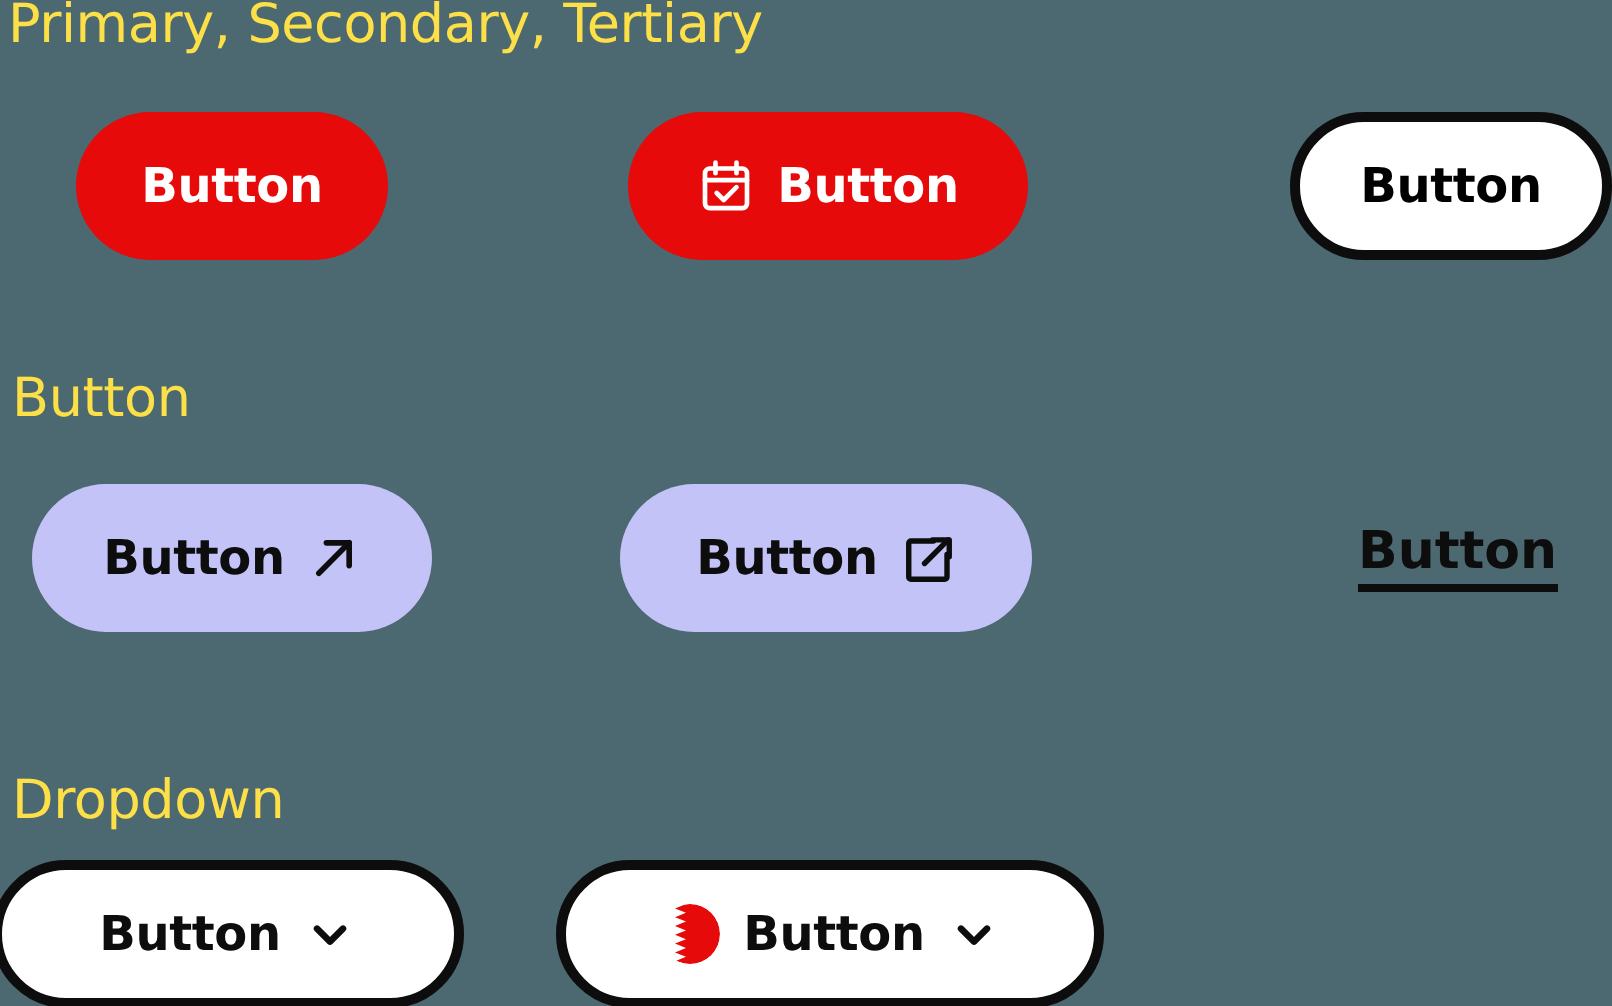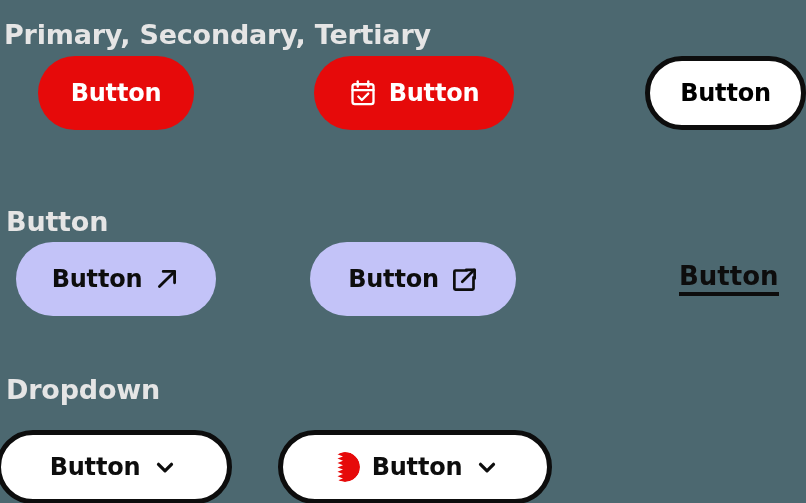--- a/index.html
+++ b/index.html
@@ -10,33 +10,32 @@
     width: 806px;
     height: 503px;
     background: #4c6870;
     font-family: "Liberation Sans", sans-serif;
     overflow: hidden;
     position: relative;
   }
 
   .section-title {
     font-family: "DejaVu Sans", sans-serif;
-    font-weight: bold;
+    font-weight: normal;
     font-size: 27px;
     line-height: 27px;
-    color: #e5e5e5;
+    color: #fde047;
     letter-spacing: -0.2px;
     position: absolute;
     white-space: nowrap;
-    margin-top: 22px;
   }
 
   #title-primary { left: 4px; top: -1px; }
   #title-links   { left: 6px; top: 186px; }
-  #title-dropdown{ left: 6px; top: 354px; }
+  #title-dropdown{ left: 6px; top: 387px; }
 
   .btn {
     position: absolute;
     box-sizing: border-box;
     display: flex;
     align-items: center;
     justify-content: center;
     gap: 12px;
     border-radius: 999px;
     font-family: "DejaVu Sans", sans-serif;

